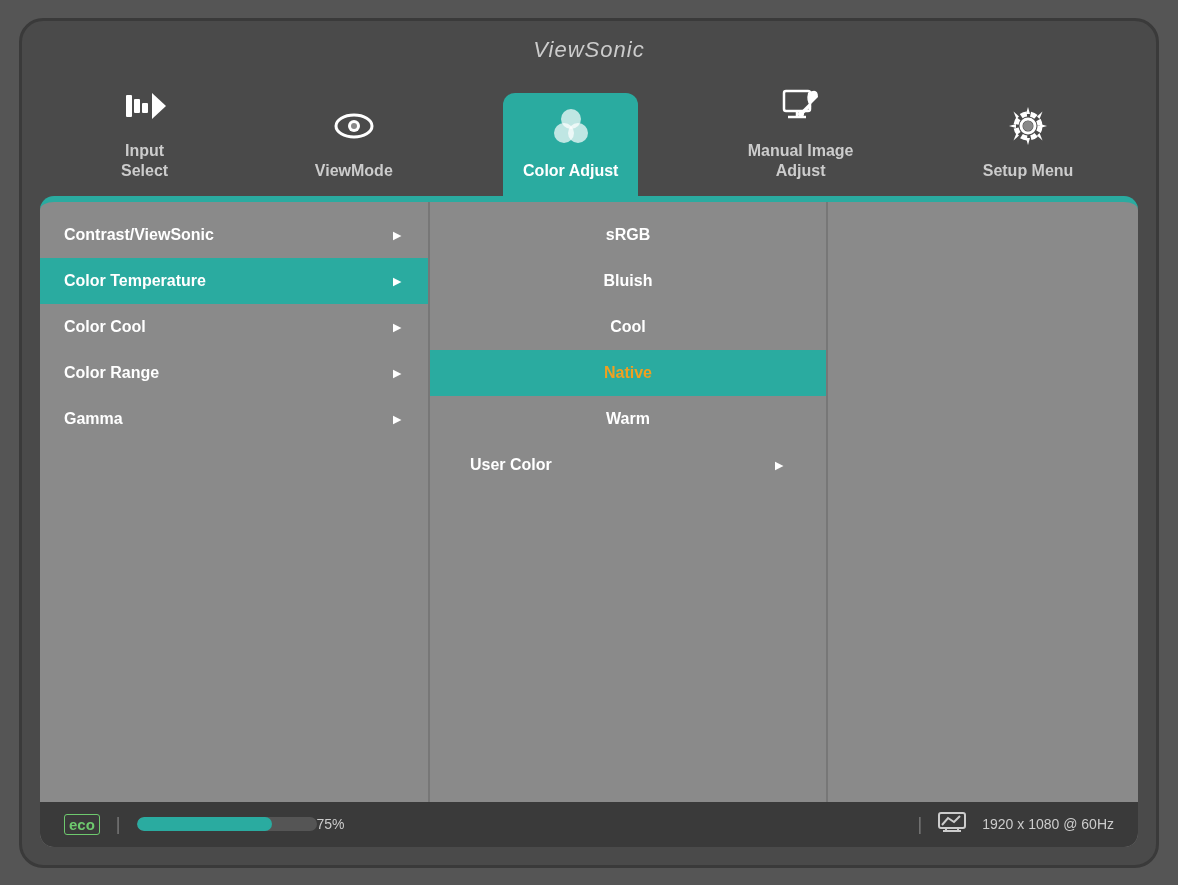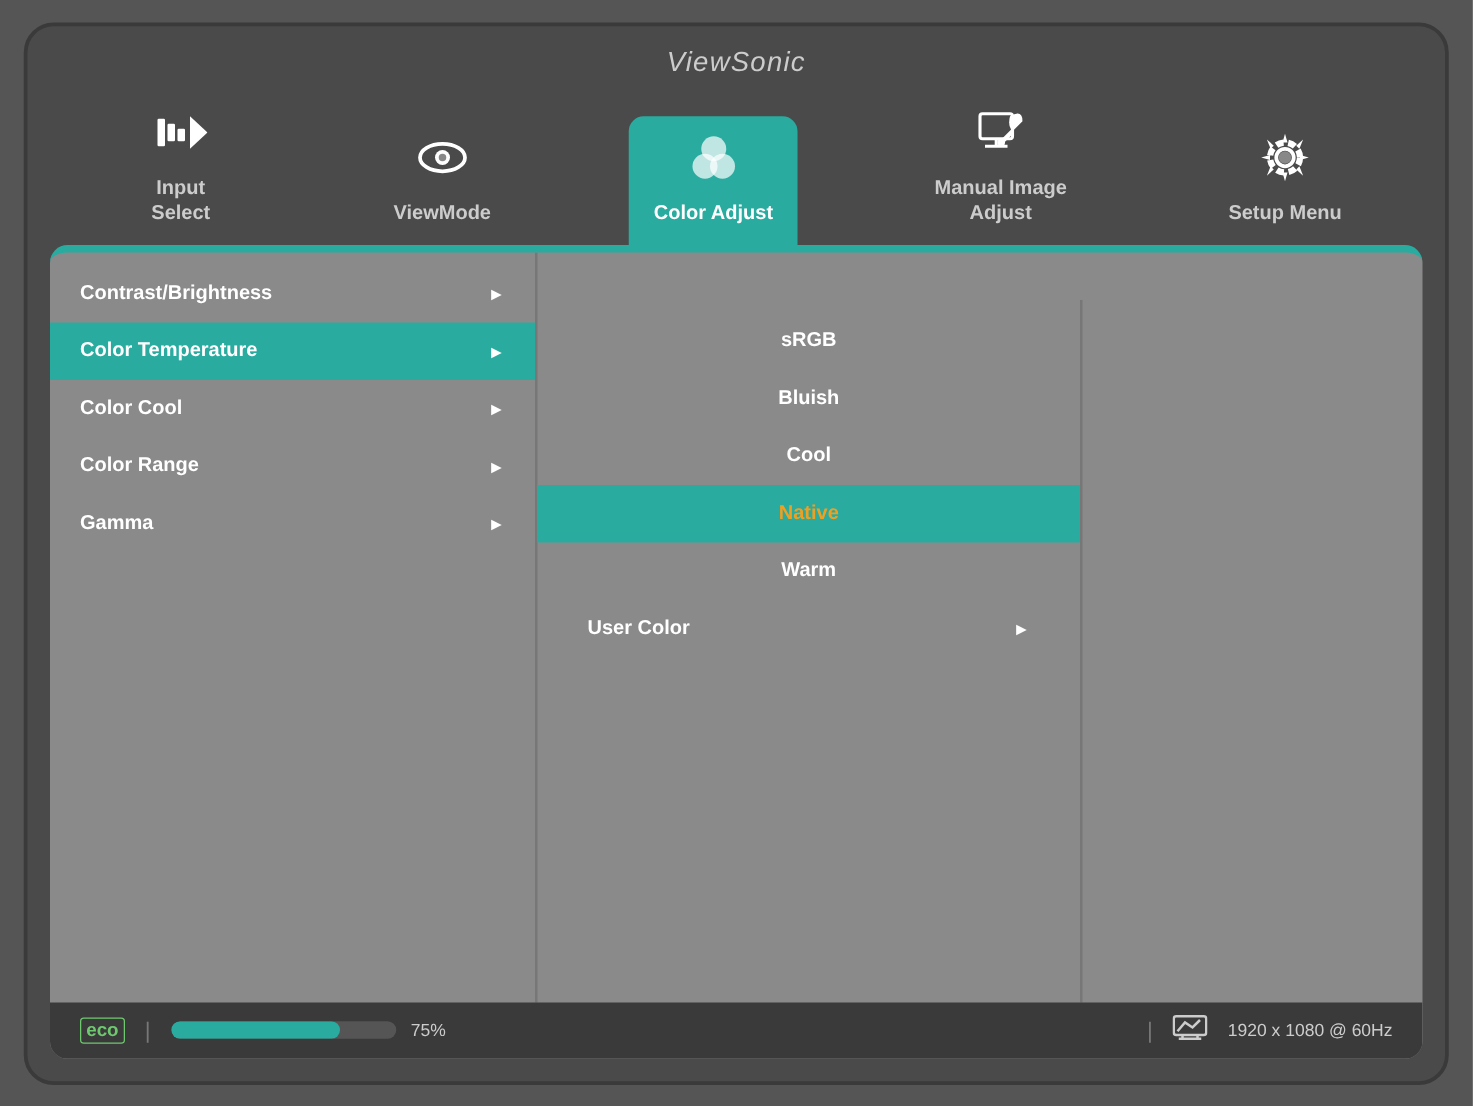--- a/index.html
+++ b/index.html
@@ -116,26 +116,25 @@
       background: #2aaba0;
     }
 
     .menu-item .chevron {
       color: #fff;
       font-size: 14px;
     }
 
     
     .middle-menu {
-      width: 436px;
+      width: 398px;
       border-right: 2px solid #777;
       padding: 10px 0;
       display: flex;
       flex-direction: column;
-      margin-top: 38px;
     }
 
     .sub-item {
       display: flex;
       align-items: center;
       justify-content: center;
       padding: 14px 24px;
       color: #fff;
       font-size: 16px;
       font-weight: bold;
@@ -176,21 +175,21 @@
       font-size: 15px;
       font-weight: bold;
       border: 1px solid #6ec96e;
       border-radius: 3px;
       padding: 1px 4px;
     }
 
     .progress-bar-container {
       display: flex;
       align-items: center;
-      gap: 12px;
+      gap: 0;
     }
 
     .progress-track {
       width: 180px;
       height: 14px;
       background: #555;
       border-radius: 7px;
       overflow: hidden;
     }
 
@@ -302,21 +301,21 @@
     </div>
 
   </div>
 
   <div class="main-content">
     <div class="menu-area">
 
       <div class="left-menu">
 
         <div class="menu-item">
-          <span>Contrast/Brightness</span>
+          <span>Contrast/ViewSonic</span>
           <span class="chevron">►</span>
         </div>
 
         <div class="menu-item active">
           <span>Color Temperature</span>
           <span class="chevron">►</span>
         </div>
 
         <div class="menu-item">
           <span>Color Cool</span>

